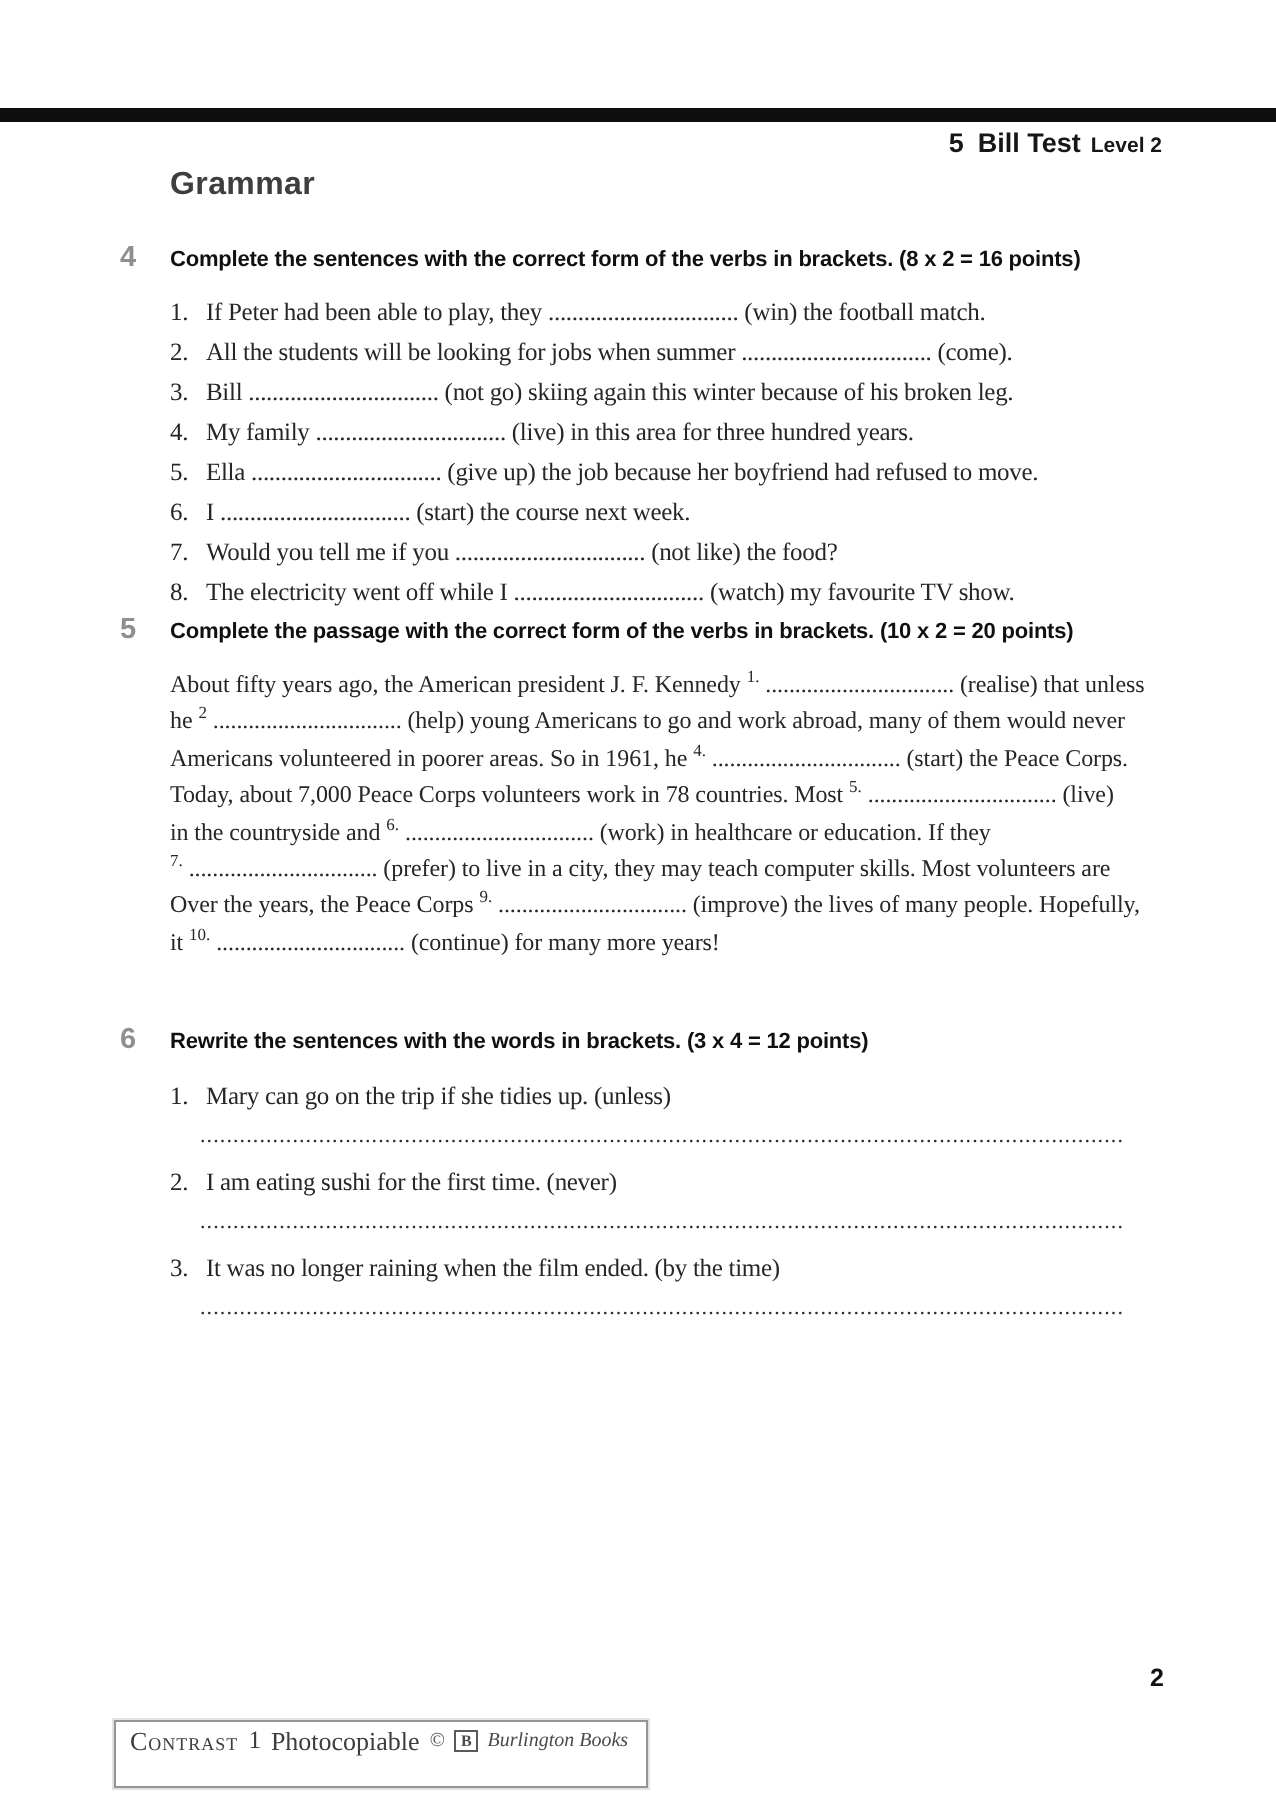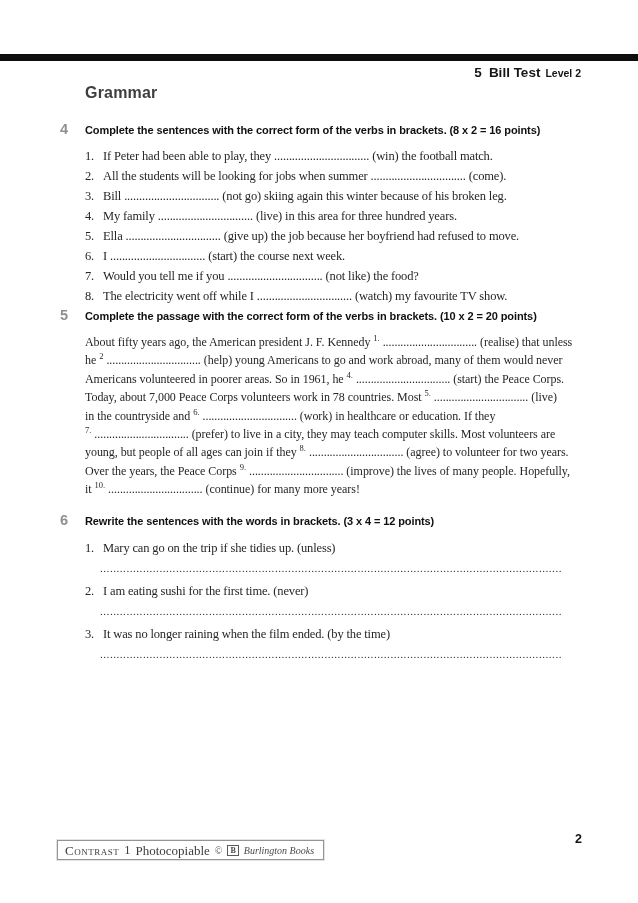--- a/index.html
+++ b/index.html
@@ -37,23 +37,23 @@
   .passage{margin:10px 0 0 25px;}
   .p-line{line-height:18.4px;font-size:12px;color:#262626;letter-spacing:-0.05px;white-space:nowrap;}
   .p-line sup{font-size:8.5px;line-height:0;letter-spacing:0;}
   .rw-items{margin:10px 0 0 25px;}
   .rw-item{margin-bottom:6px;}
   .answer-line{
     margin:4px 0 0 15px;width:462px;height:13px;overflow:hidden;
     font-size:11px;color:#2e2e2e;letter-spacing:.55px;white-space:nowrap;line-height:13px;
   }
   .footer-box{
-    position:absolute;left:57px;top:840px;height:17px;
+    position:absolute;left:57px;top:860px;height:17px;
     border:1px solid #949494;box-shadow:0 0 0 1px #e3e3e3;
-    padding:1px 9px 0 7px;white-space:nowrap;display:flex;align-items:center;gap:5px;
+    padding:1px 9px 14px 7px;white-space:nowrap;display:flex;align-items:center;gap:5px;
     color:#3d3d3d;
   }
   .series{font-variant:small-caps;font-size:13px;letter-spacing:.5px;}
   .series-no{font-size:12.5px;}
   .photocopiable{font-size:13px;}
   .copy{font-size:10px;color:#555;}
   .pub-logo{
     display:inline-block;border:1px solid #5a5a5a;color:#4a4a4a;
     font-size:8px;font-weight:bold;line-height:9px;padding:0 2px;
   }
@@ -124,21 +124,20 @@
       <span class="sec-instr">Complete the passage with the correct form of the verbs in brackets. (10 x 2 = 20 points)</span>
     </div>
     <div class="passage">
 
     <div class="p-line">About fifty years ago, the American president J. F. Kennedy <sup>1.</sup> ................................ (realise) that unless</div>
         <div class="p-line">he <sup>2</sup> ................................ (help) young Americans to go and work abroad, many of them would never</div>
         <div class="p-line">Americans volunteered in poorer areas. So in 1961, he <sup>4.</sup> ................................ (start) the Peace Corps.</div>
         <div class="p-line">Today, about 7,000 Peace Corps volunteers work in 78 countries. Most <sup>5.</sup> ................................ (live)</div>
         <div class="p-line">in the countryside and <sup>6.</sup> ................................ (work) in healthcare or education. If they</div>
         <div class="p-line"><sup>7.</sup> ................................ (prefer) to live in a city, they may teach computer skills. Most volunteers are</div>
-        <div class="p-line">young, but people of all ages can join if they <sup>8.</sup> ................................ (agree) to volunteer for two years.</div>
         <div class="p-line">Over the years, the Peace Corps <sup>9.</sup> ................................ (improve) the lives of many people. Hopefully,</div>
         <div class="p-line">it <sup>10.</sup> ................................ (continue) for many more years!</div>
       </div>
   </section>
 
   <section class="section s6">
     <div class="sec-head">
       <span class="sec-num">6</span>
       <span class="sec-instr">Rewrite the sentences with the words in brackets. (3 x 4 = 12 points)</span>
     </div>

